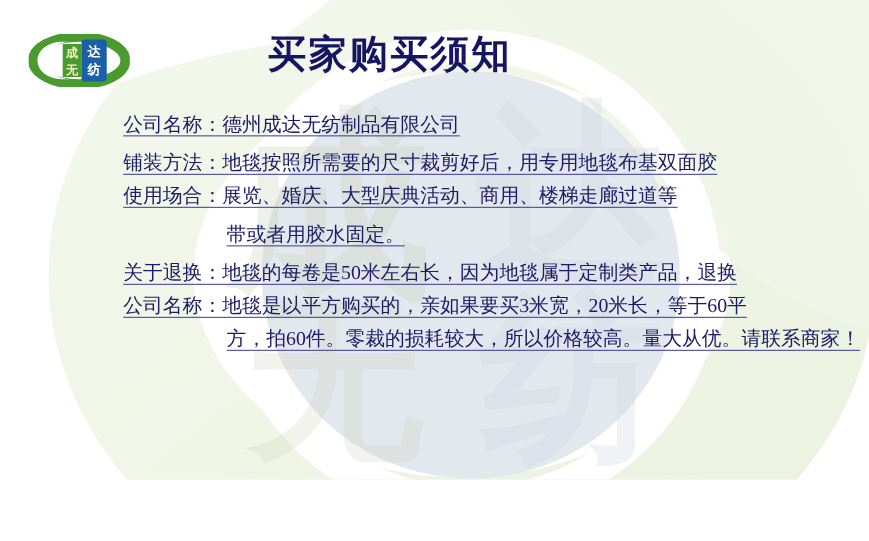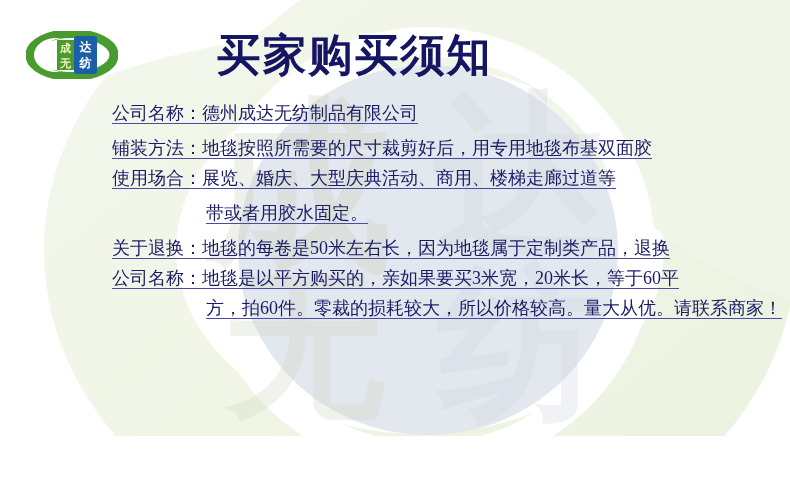--- a/index.html
+++ b/index.html
@@ -38,21 +38,21 @@
     height: 48px;
   }
 
   
   #title {
     position: absolute;
     left: 0;
     top: 26px;
     width: 709px;
     text-align: center;
-    font-size: 44px;
+    font-size: 35px;
     font-weight: bold;
     letter-spacing: 2px;
     color: #151563;
     font-family: "Liberation Serif", "DejaVu Serif", serif;
     white-space: nowrap;
   }
 
   
   #content {
     position: absolute;

